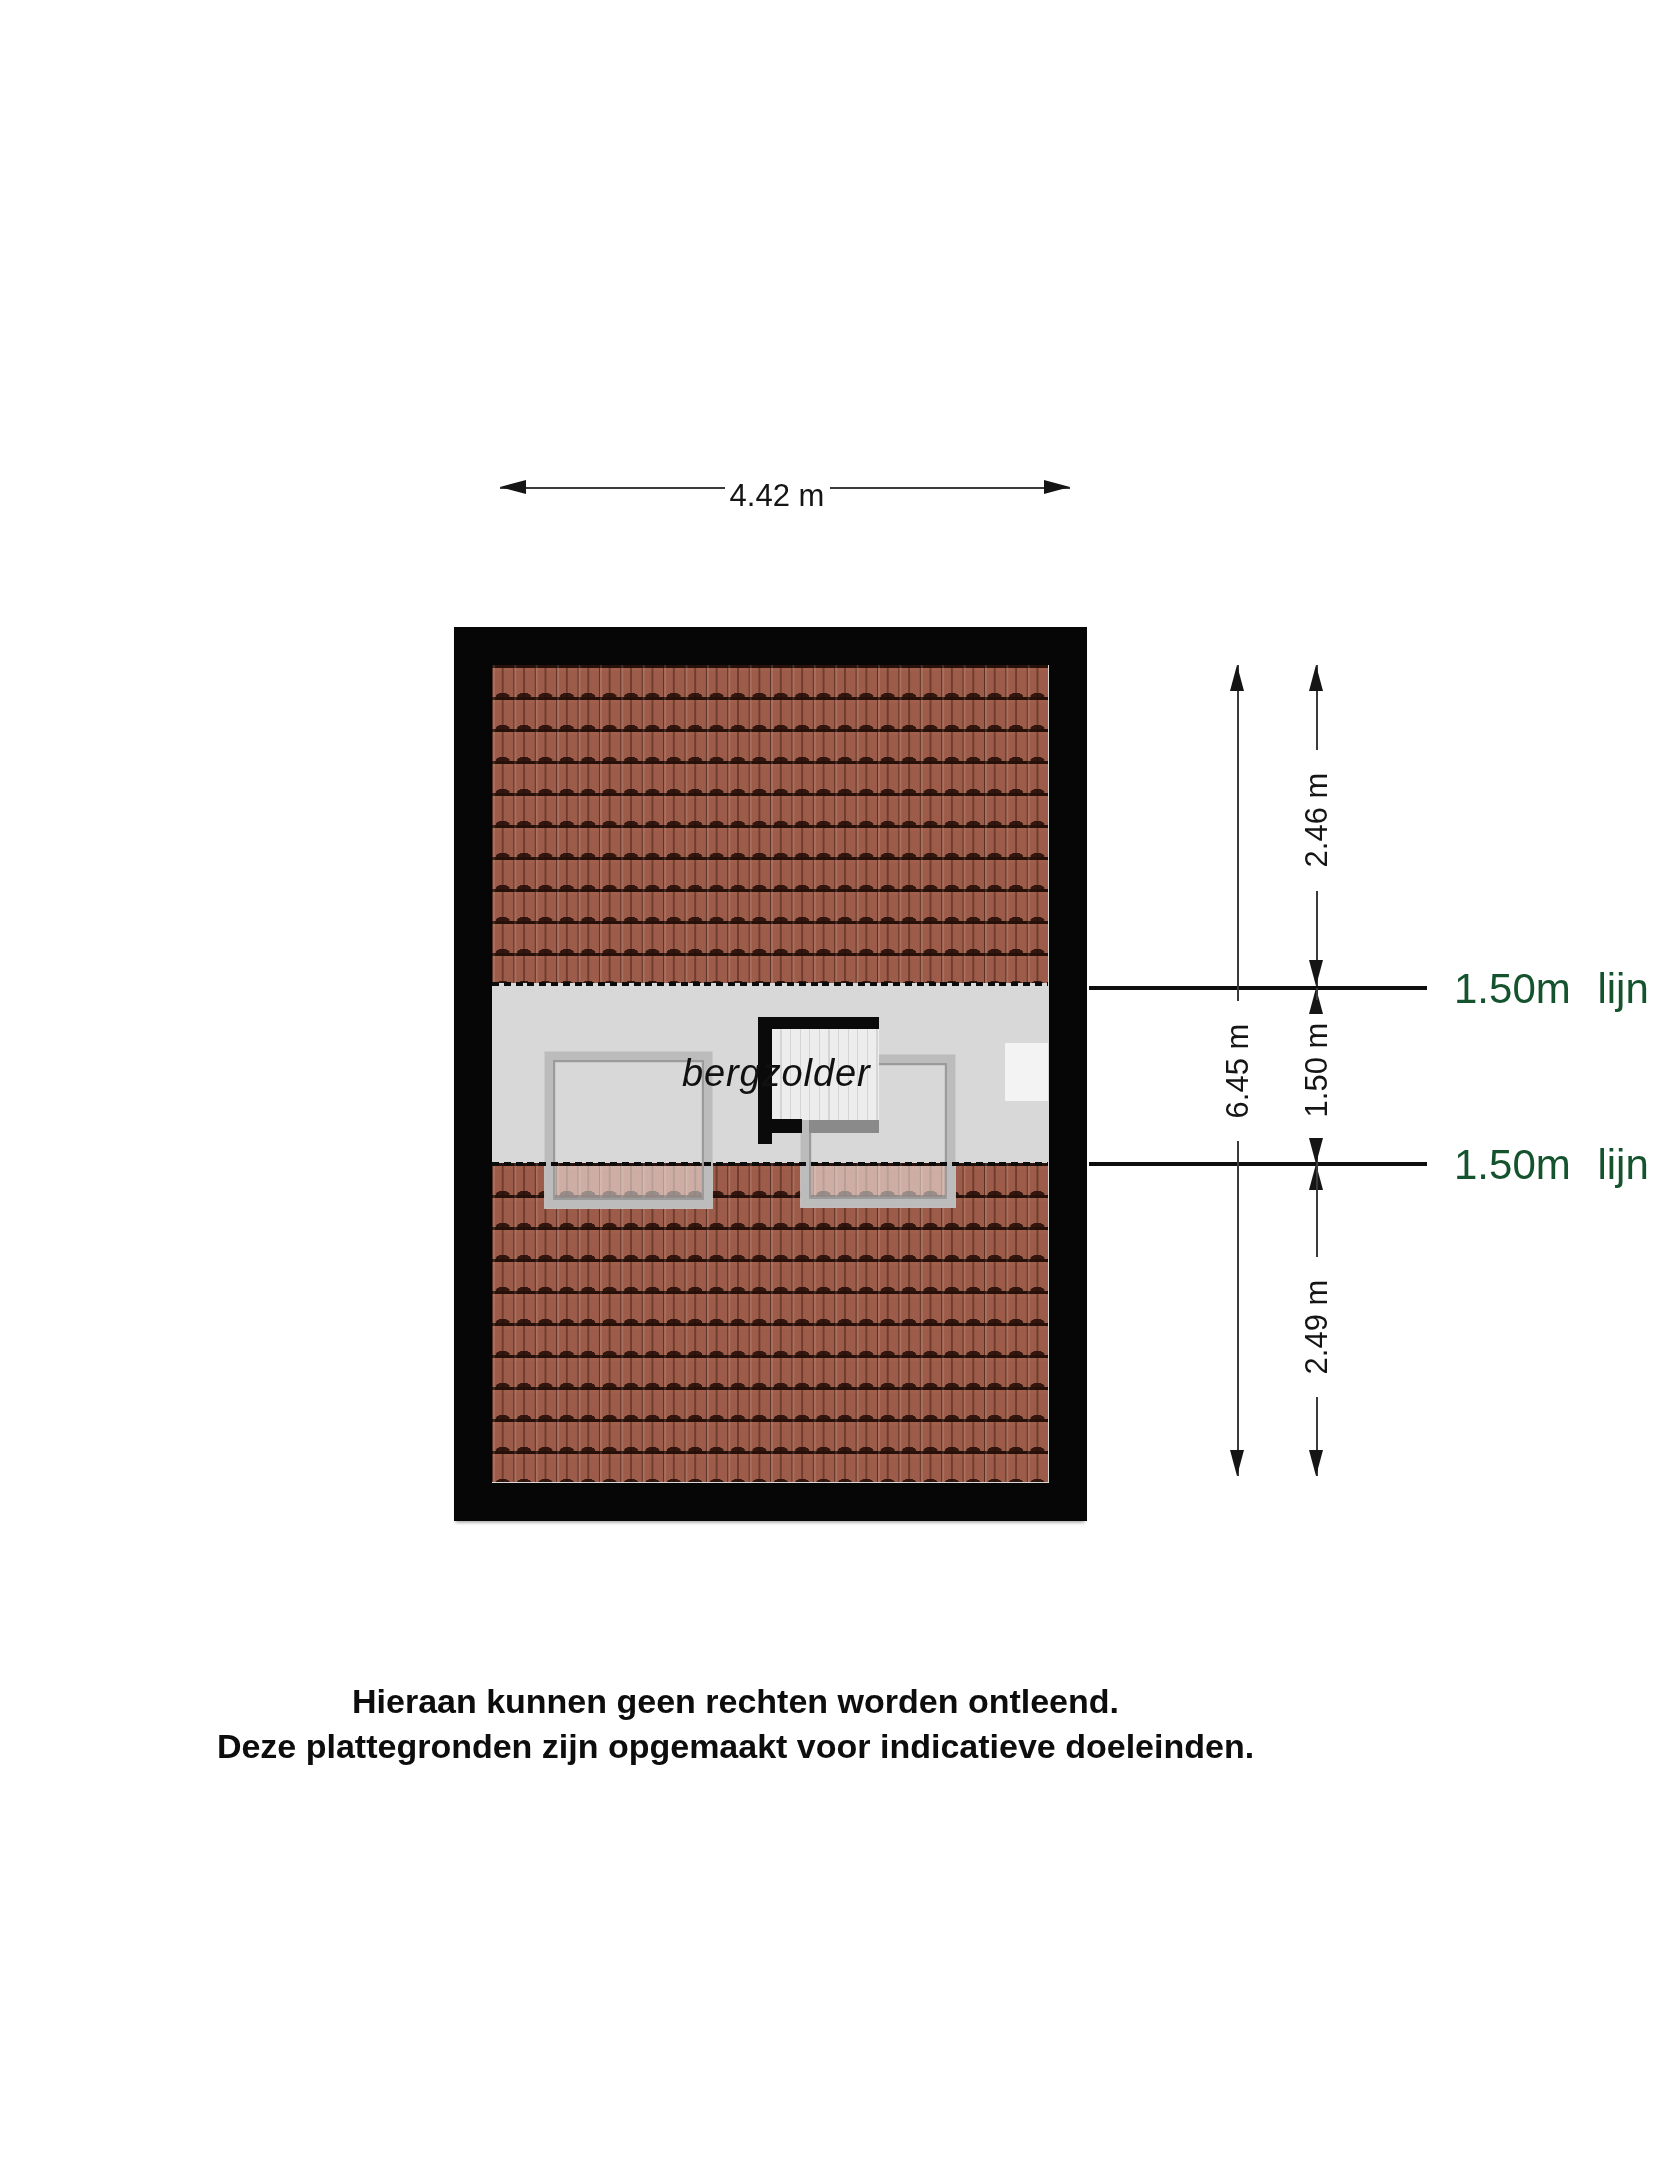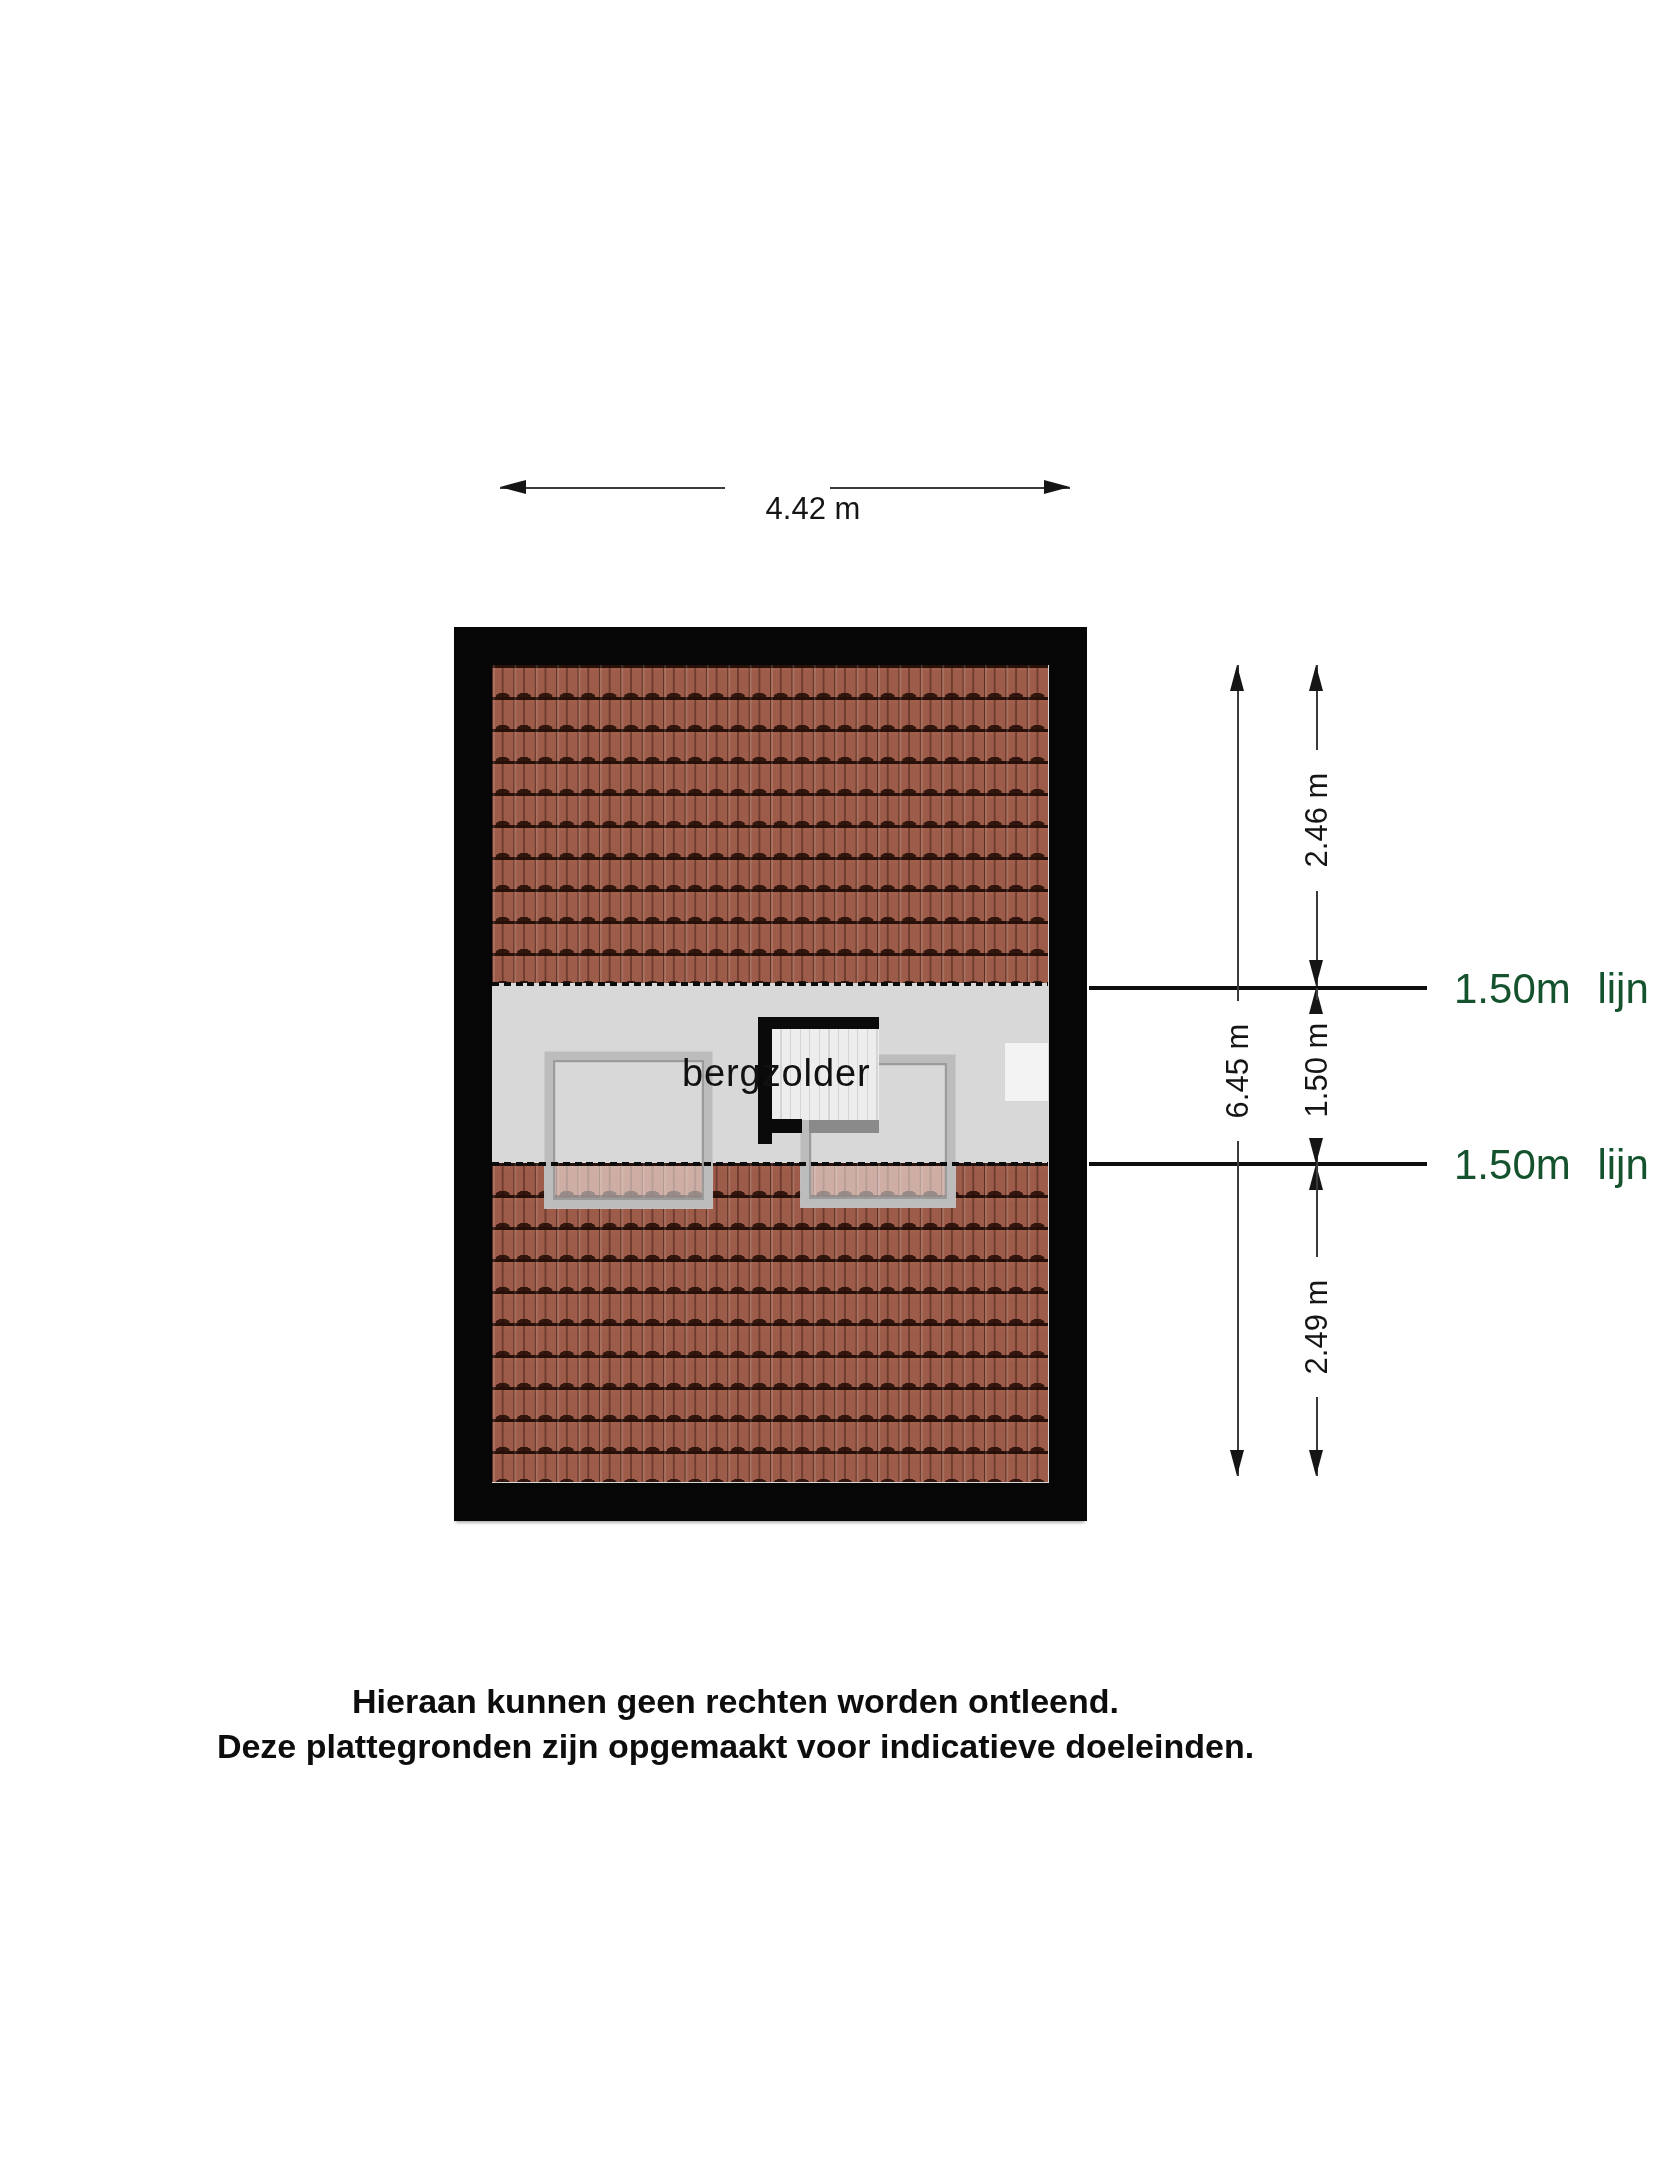--- a/index.html
+++ b/index.html
@@ -41,21 +41,21 @@
   
   .stair-black{position:absolute;background:#0a0a0a;}
   .stair-treads{position:absolute;left:280px;top:364px;width:107px;height:91px;
     background:repeating-linear-gradient(90deg,#ededed 0 8.3px,#d5d5d5 8.3px 9.6px);}
   .stair-rail{position:absolute;left:317px;top:455px;width:70px;height:13px;background:#8a8a8a;}
 
   .roof-window{position:absolute;left:513px;top:378px;width:43px;height:58px;background:#f3f3f3;}
 
   
   .room-label{position:absolute;left:682px;top:1050px;font-size:38px;line-height:46px;
-    color:#111111;letter-spacing:0.9px;white-space:nowrap;z-index:30;}
+    color:#111111;letter-spacing:0.9px;white-space:nowrap;z-index:30;font-style:italic;}
   .dim-label{position:absolute;font-size:31px;color:#151515;white-space:nowrap;}
   .dim-label-h{transform:translate(-50%,-50%);}
   .dim-label-v{transform:translate(-50%,-50%) rotate(-90deg);}
   .lijn-label{position:absolute;font-size:42px;color:#14532d;white-space:nowrap;
     word-spacing:15px;transform:translate(0,-50%);}
   .disclaimer{position:absolute;left:0;top:1679px;width:1471px;text-align:center;
     font-size:34px;line-height:45px;font-weight:bold;color:#0d0d0d;}
 
   
   .dline-v{position:absolute;width:2.2px;background:#3a3a3a;}
@@ -69,21 +69,21 @@
 </style>
 </head>
 <body>
 
 <div id="canvas">
 
   <div class="dline-h" style="left:500px;top:487px;width:225px;"></div>
   <div class="dline-h" style="left:830px;top:487px;width:240px;"></div>
   <div class="arr arr-left" style="left:500px;top:480px;"></div>
   <div class="arr arr-right" style="left:1044px;top:480px;"></div>
-  <div class="dim-label dim-label-h" style="left:777px;top:509px;margin-left:36px;">4.42 m</div>
+  <div class="dim-label dim-label-h" style="left:777px;top:496px;">4.42 m</div>
 
   <div class="plan">
     <div class="plan-inner">
 
       <div class="roof roof-top"></div>
       <div class="attic-floor"></div>
       <div class="roof roof-bottom"></div>
 
       <div class="skylight-glass" style="left:62px;top:501px;width:149px;height:33px;"></div>
       <div class="skylight-glass" style="left:318px;top:501px;width:136px;height:31px;"></div>

